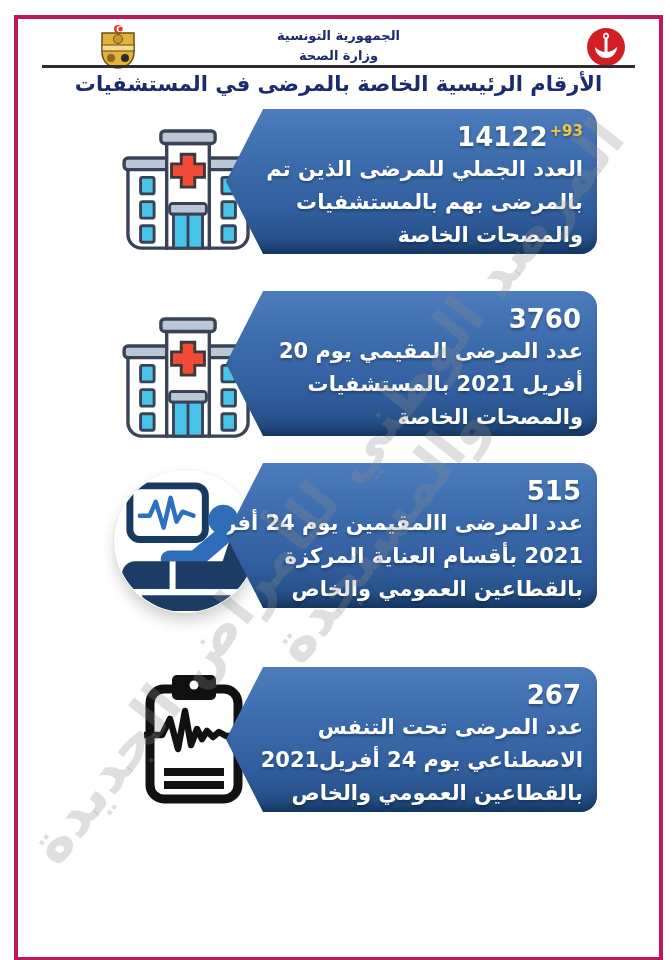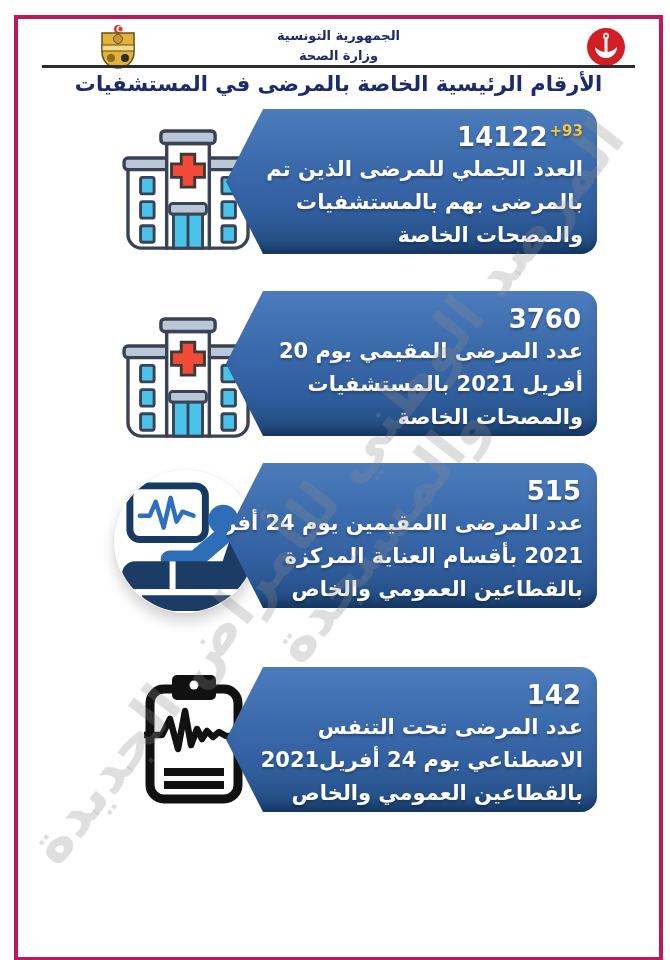--- a/index.html
+++ b/index.html
@@ -154,21 +154,21 @@
   <div class="card" style="top:648px">
     <svg class="icon-abs" style="left:126px;top:6px" width="100" height="132" viewBox="0 0 100 132">
       <rect x="6" y="16" width="88" height="110" rx="14" fill="#fff" stroke="#111" stroke-width="9"></rect>
       <rect x="28" y="2" width="44" height="25" rx="5" fill="#111"></rect>
       <circle cx="50" cy="12" r="4.5" fill="#fff"></circle>
       <polyline points="0,62 18,62 26,46 34,76 41,38 47,72 53,56 58,66 63,58 69,64 75,59 82,63 100,63" fill="none" stroke="#111" stroke-width="6.5" stroke-linecap="round" stroke-linejoin="round"></polyline>
       <rect x="20" y="95" width="60" height="8" fill="#111"></rect>
       <rect x="20" y="108" width="60" height="8" fill="#111"></rect>
     </svg>
     <div class="banner">
-      <div class="num" dir="ltr"><span>142</span><sup></sup></div>
+      <div class="num" dir="ltr"><span>267</span><sup></sup></div>
       <div class="line" dir="rtl">عدد المرضى تحت التنفس</div>
       <div class="line" dir="rtl">الاصطناعي يوم 24 أفريل2021</div>
       <div class="line" dir="rtl">بالقطاعين العمومي والخاص</div>
     </div>
   </div>
 
   <div class="watermark" dir="rtl">المرصد الوطني للأمراض الجديدة والمستجدة</div>
 
 </div>
 

